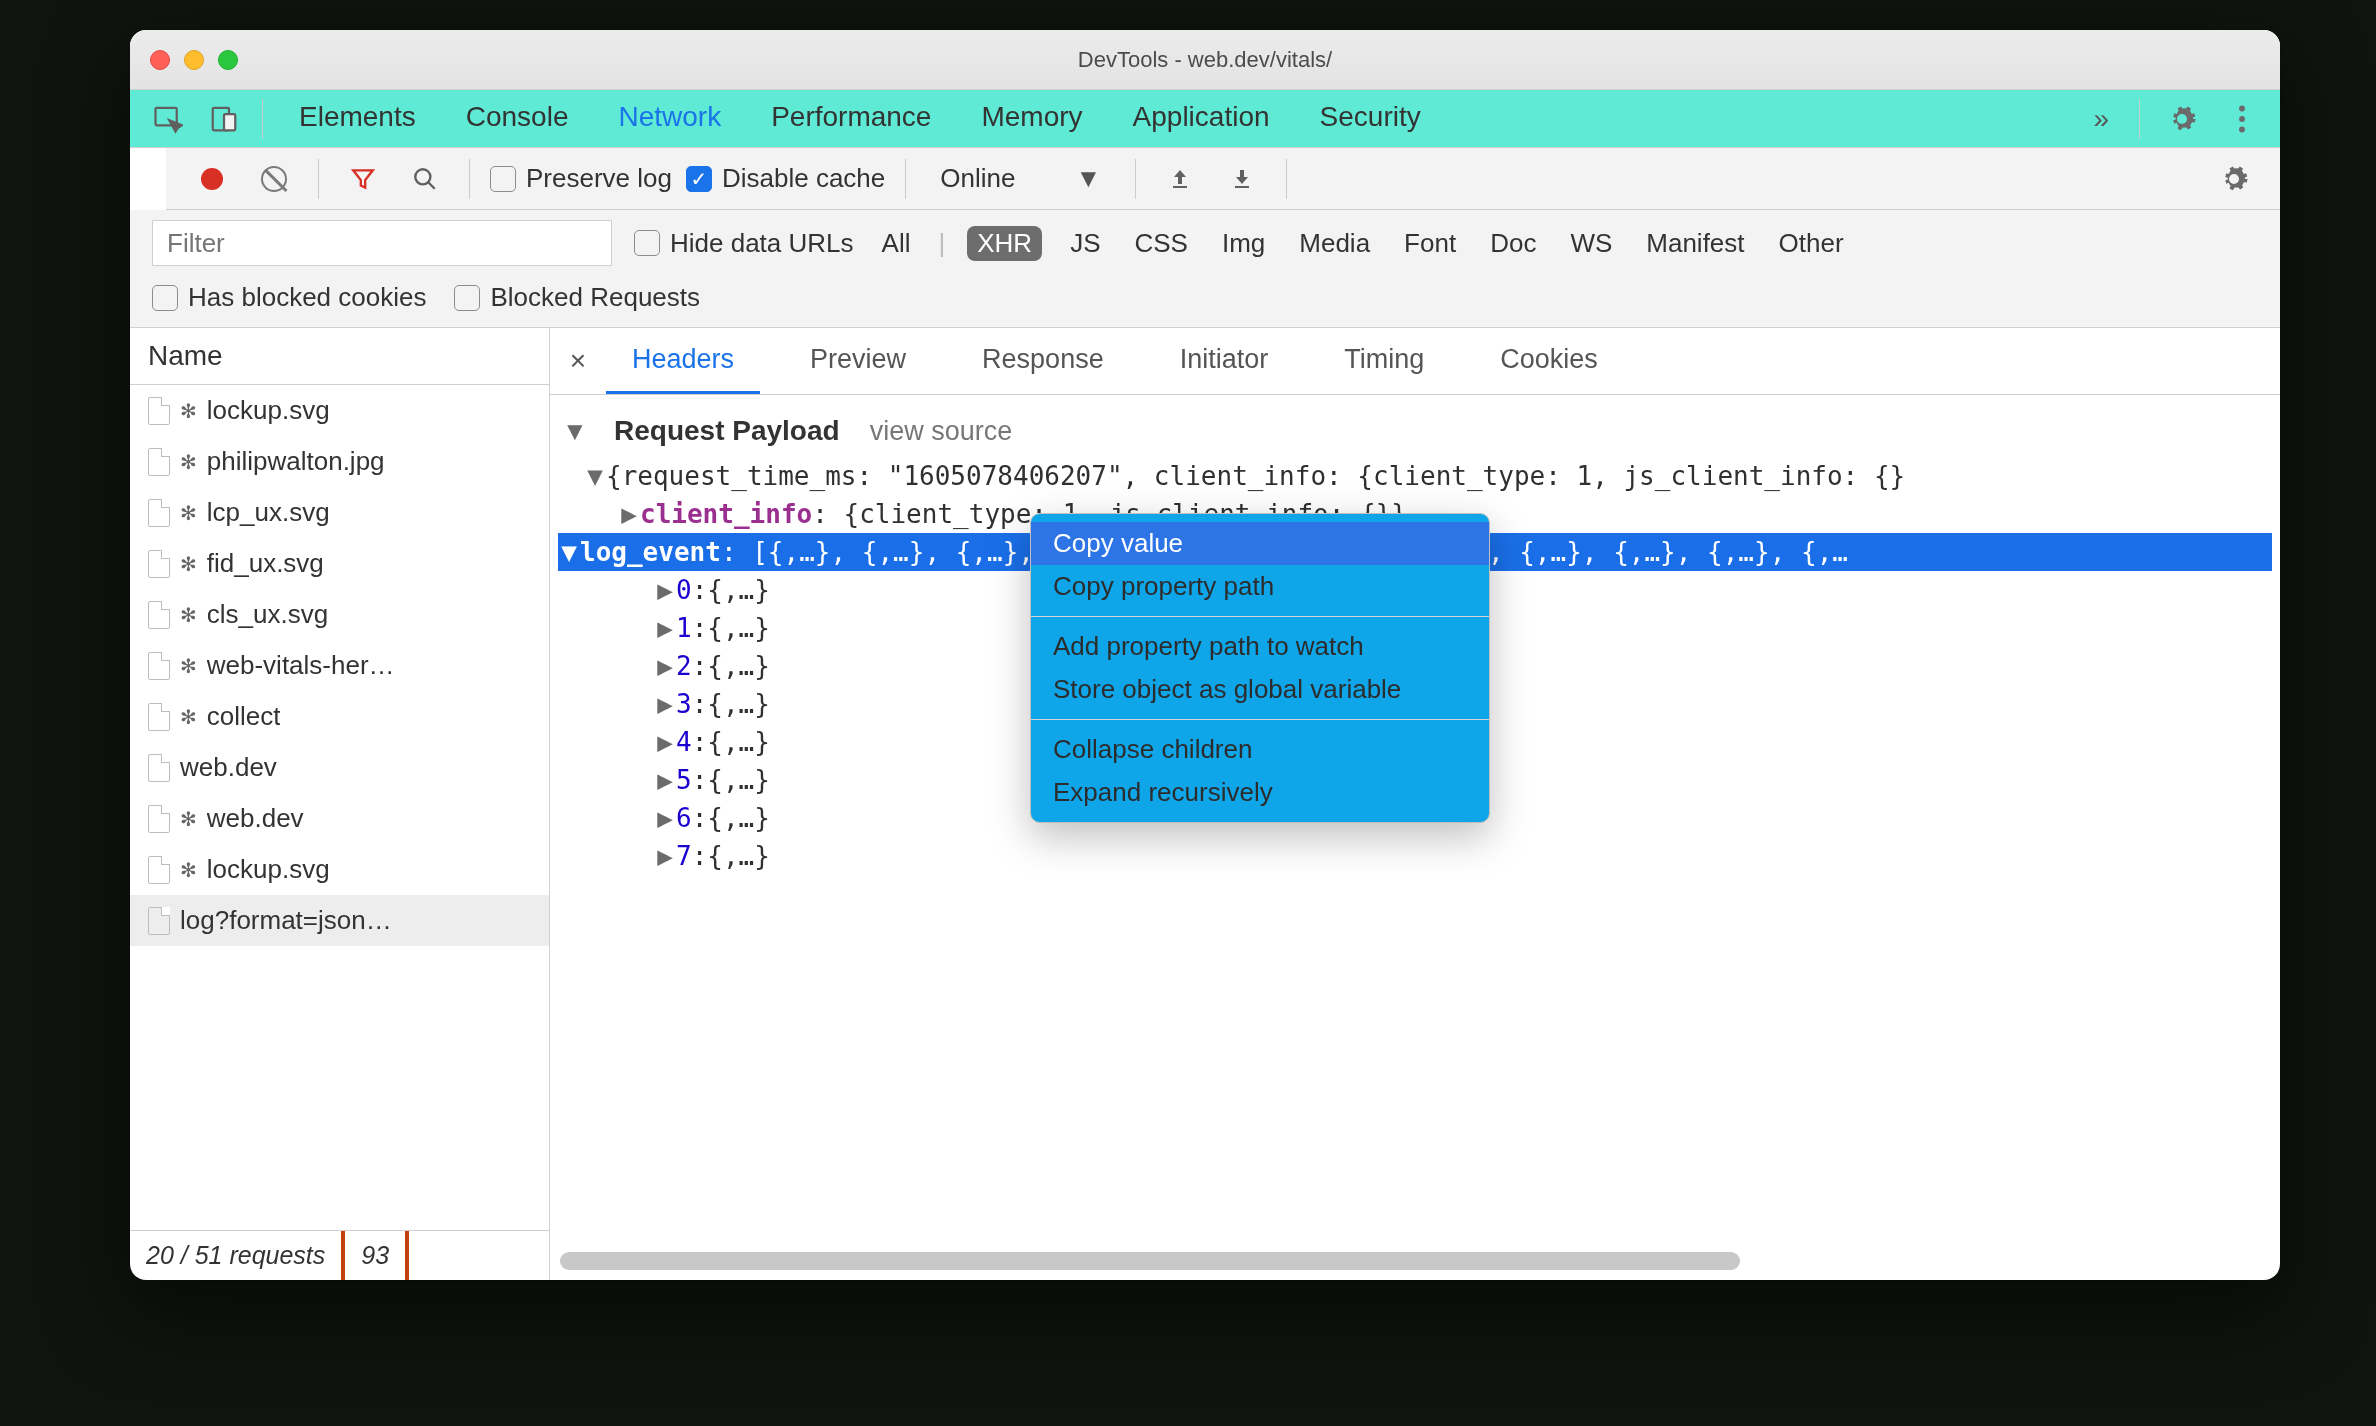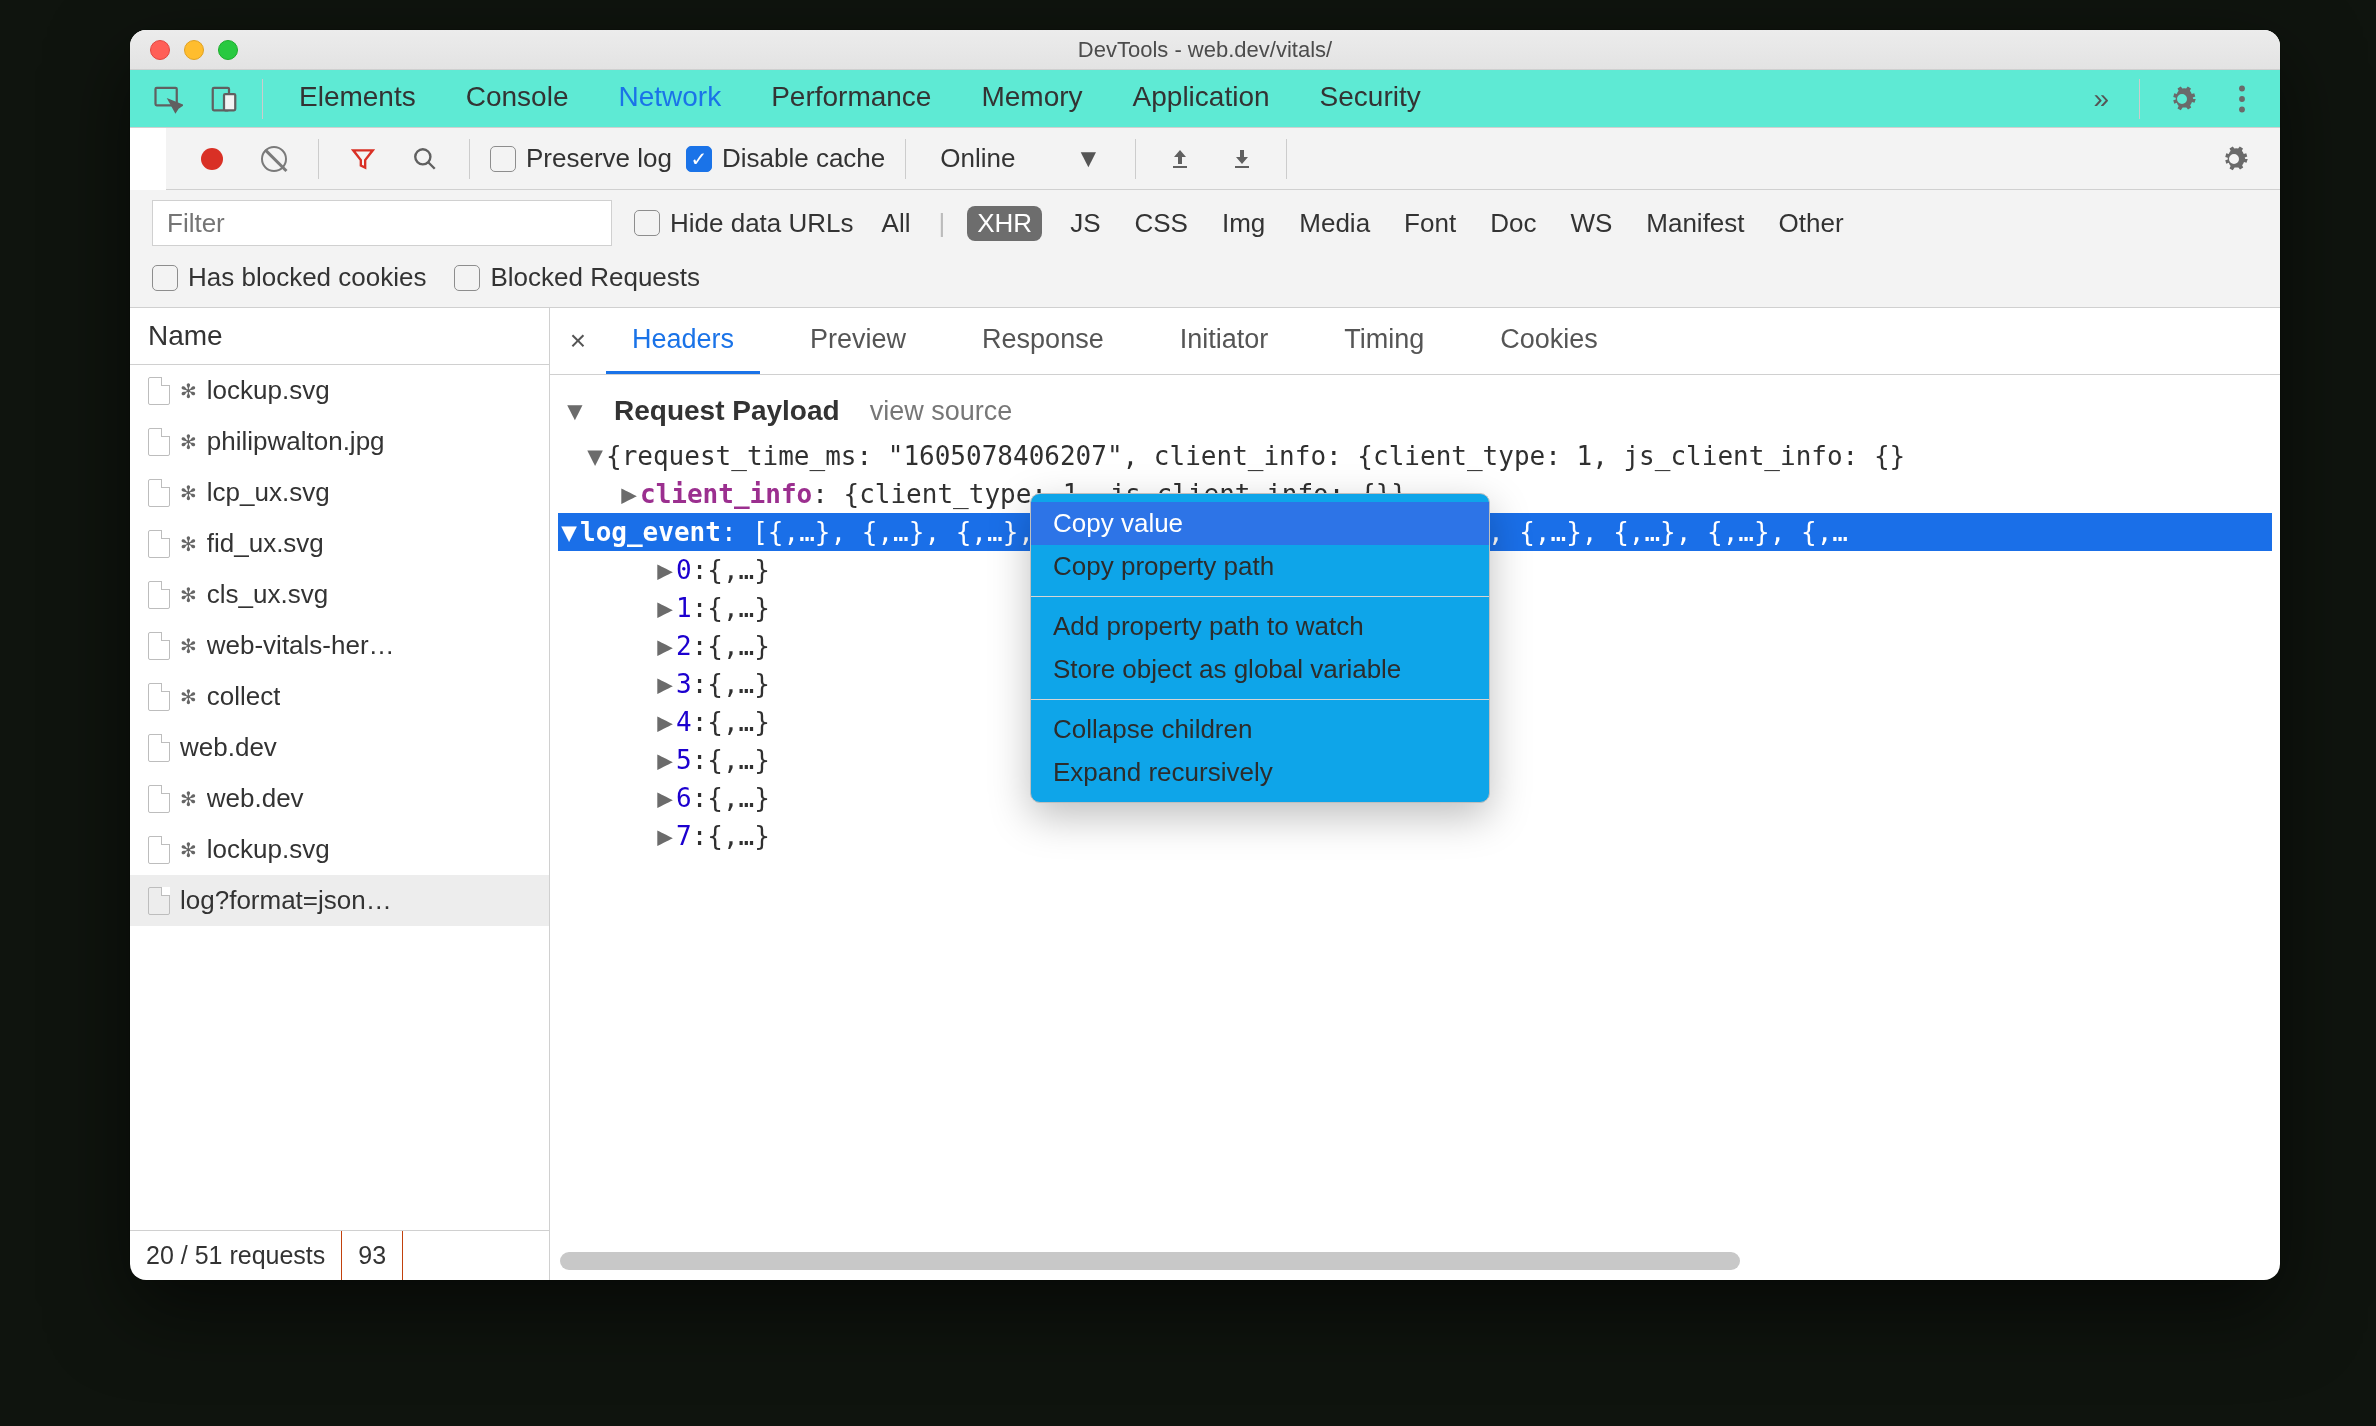--- a/index.html
+++ b/index.html
@@ -17,21 +17,21 @@
     width: 2150px;
     height: 1250px;
     background: #fff;
     border-radius: 16px;
     box-shadow: 0 30px 80px rgba(0,0,0,.55), 0 0 0 1px rgba(0,0,0,.08);
     overflow: hidden;
     display: flex;
     flex-direction: column;
   }
   .titlebar {
-    height: 40px;
+    height: 60px;
     background: linear-gradient(#ececec,#e3e3e3);
     border-bottom: 1px solid #cfcfcf;
     display: flex;
     align-items: center;
     position: relative;
   }
   .traffic {
     display: flex;
     gap: 14px;
     padding-left: 20px;
@@ -105,21 +105,21 @@
   .sidebar { width:420px; border-right:1px solid #d0d0d0; display:flex; flex-direction:column; }
   .name-hdr { font-size:28px; color:#333; padding:12px 18px; border-bottom:1px solid #d0d0d0; }
   .reqlist { flex:1; overflow:hidden; }
   .reqrow { display:flex; align-items:center; gap:10px; padding:10px 18px; font-size:26px; color:#333; }
   .reqrow.sel { background:#ededed; }
   .doc-ic { width:22px; height:28px; border:1.5px solid #bdbdbd; border-radius:2px; position:relative; flex:0 0 auto; }
   .doc-ic::after{ content:""; position:absolute; right:-1px; top:-1px; width:8px; height:8px; background:#fff; border-left:1.5px solid #bdbdbd; border-bottom:1.5px solid #bdbdbd; }
   .gear-glyph { color:#666; font-size:20px; }
   .reqname { white-space:nowrap; overflow:hidden; text-overflow:ellipsis; }
   .status-row { border-top:1px solid #d0d0d0; display:flex; font-size:25px; color:#333; }
-  .status-cell { padding:10px 16px; border-right:1px solid #c2410c; }
+  .status-cell { padding:10px 16px; border-right:4px solid #c2410c;font-style:italic; }
 
   .detail { flex:1; display:flex; flex-direction:column; min-width:0; }
   .detail-tabs { display:flex; align-items:center; border-bottom:1px solid #d0d0d0; font-size:27px; color:#555; }
   .close-x { width:56px; text-align:center; cursor:pointer; color:#555; font-size:28px; }
   .dtab { padding:16px 26px; cursor:pointer; }
   .dtab.active { color:#1a73e8; border-bottom:3px solid #1a73e8; }
 
   .payload { padding:14px 8px 14px 8px; font-size:26px; color:#333; position:relative; flex:1; overflow:hidden; }
   .mono { font-family: Menlo, Consolas, monospace; font-size:26px; }
   .line { display:flex; align-items:center; white-space:nowrap; padding:4px 0; }

